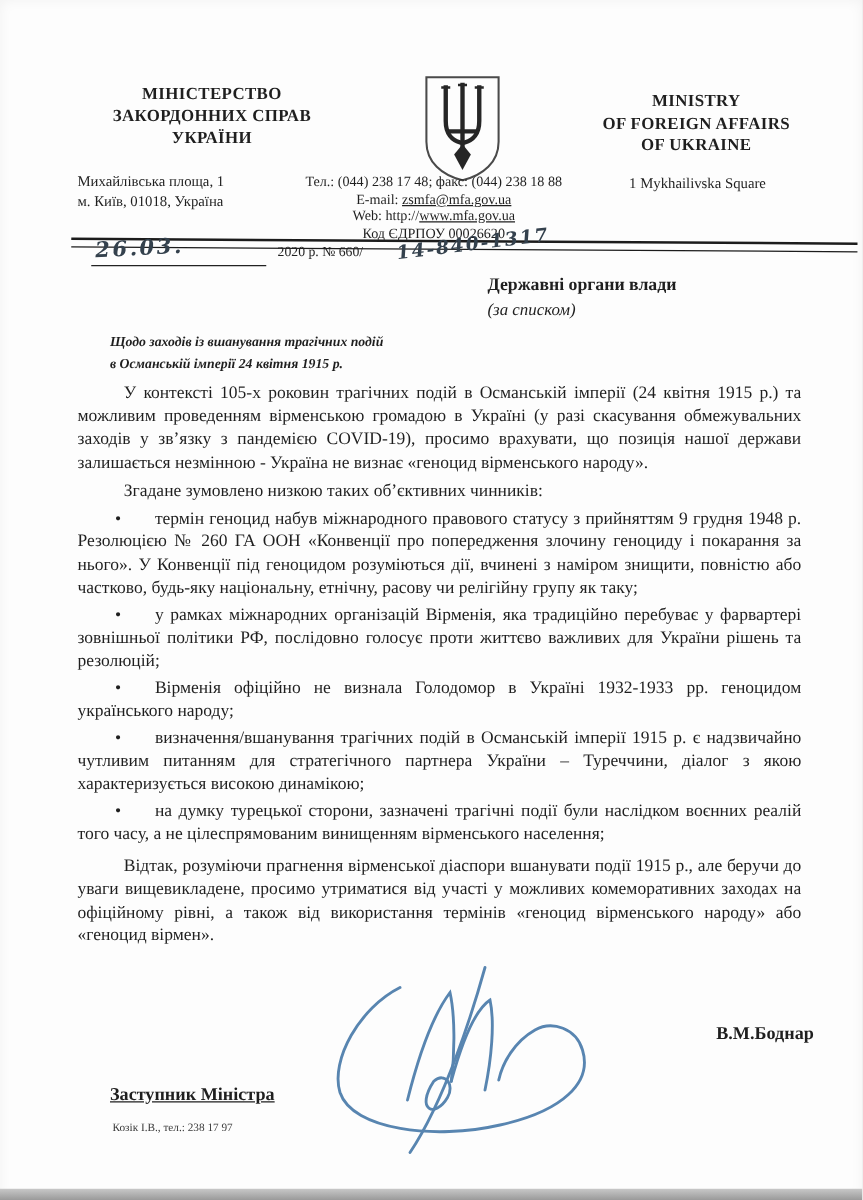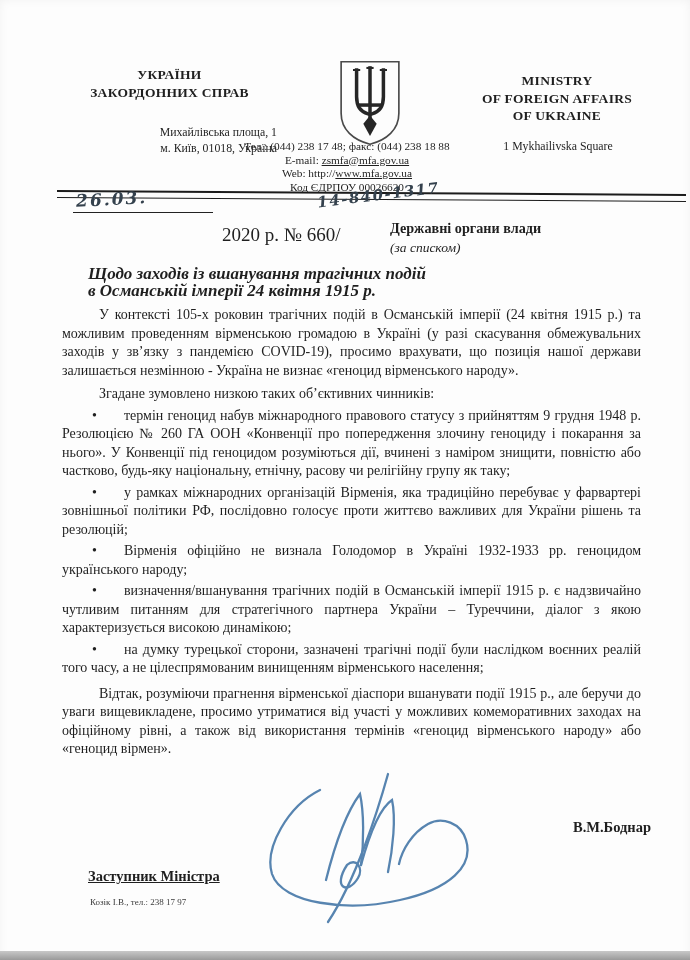--- a/index.html
+++ b/index.html
@@ -7,70 +7,71 @@
     position:relative;width:690px;height:960px;margin:0 auto;
     background:#fdfdfd;overflow:hidden;
     font-family:"Liberation Serif", serif;color:#1f1f1f;
     box-shadow:inset 0 0 10px rgba(0,0,0,0.05);
   }
   .page-bottom-edge{position:absolute;left:0;bottom:0;width:100%;height:9px;
     background:linear-gradient(#c8c8c8,#9a9a9a);}
   
   .org-ua{position:absolute;left:62px;top:66px;width:215px;text-align:center;
     font-weight:bold;font-size:13.5px;line-height:17.5px;letter-spacing:.3px;}
-  .addr-ua{position:absolute;left:62px;top:124px;width:215px;text-align:right;
+  .addr-ua{position:absolute;left:62px;top:137px;width:215px;text-align:left;
     font-size:11.8px;line-height:16px;}
   .org-en{position:absolute;left:452px;top:72px;width:210px;text-align:center;
     font-weight:bold;font-size:13.5px;line-height:17.5px;letter-spacing:.3px;}
   .addr-en{position:absolute;left:458px;top:138px;width:200px;text-align:center;
     font-size:11.8px;line-height:16px;}
   .emblem{position:absolute;left:337px;top:59px;width:66px;height:88px;}
   .contact{position:absolute;left:188px;top:140px;width:318px;text-align:center;
     font-size:11.3px;line-height:13.5px;}
   .contact .u{text-decoration:underline;}
   .header-rule{position:absolute;left:57px;top:192px;width:629px;height:5px;
     border-top:2.4px solid #1c1c1c;border-bottom:1.6px solid #1c1c1c;
     transform:rotate(0.35deg);}
   
   .hand{font-family:"DejaVu Serif", serif;font-style:italic;color:#34414d;}
   .hw-date{position:absolute;left:76px;top:189px;font-size:17px;letter-spacing:2px;
     transform:rotate(-3deg);font-weight:bold;}
   .date-underline{position:absolute;left:73px;top:212px;width:140px;
     border-bottom:1.6px solid #222;}
-  .ref-printed{position:absolute;left:222px;top:196px;font-size:19px;margin-top:28px;}
+  .ref-printed{position:absolute;left:222px;top:196px;font-size:11px;}
   .hw-number{position:absolute;left:317px;top:186px;font-size:15px;letter-spacing:1.5px;
     transform:rotate(-7deg);font-weight:bold;}
   
   .recipient{position:absolute;left:390px;top:220px;}
   .recipient .to{font-weight:bold;font-size:14.2px;}
   .recipient .note{font-style:italic;font-size:13.5px;margin-top:3px;}
   .subject{position:absolute;left:88px;top:266px;font-style:italic;font-weight:bold;
-    font-size:17px;line-height:16.5px;}
+    font-size:11px;line-height:16.5px;}
   
   .body{position:absolute;left:62px;top:306px;width:579px;
     font-size:14px;line-height:18.5px;text-align:justify;}
   .body p{margin:0 0 5px 0;text-indent:37px;}
   .body p.tight{margin-bottom:3px;}
   .body p.bullet{margin:0 0 3px 0;text-indent:30px;}
   .body .gap{display:inline-block;width:27px;}
   .body p.closing{margin-top:7px;}
   
   .sig-svg{position:absolute;left:260px;top:770px;z-index:3;}
   .signer-title{position:absolute;left:88px;top:868px;font-weight:bold;font-size:14.5px;text-decoration:underline;}
   .signer-name{position:absolute;left:540px;top:819px;font-weight:bold;font-size:14.5px;margin-left:33px;}
   .executor{position:absolute;left:90px;top:897px;font-size:9px;color:#3a3a3a;}
 </style>
 </head>
 <body>
 
 <div class="page">
 
   <div class="org-ua">
+    <div>МІНІСТЕРСТВО</div>
+    <div>ЗАКОРДОННИХ СПРАВ</div>
     <div>УКРАЇНИ</div>
-    <div>ЗАКОРДОННИХ СПРАВ</div>
   </div>
   <div class="addr-ua">
     <div>Михайлівська площа, 1</div>
     <div>м. Київ, 01018, Україна</div>
   </div>
 
   <div class="emblem">
     <svg width="66" height="88" viewBox="0 0 64 84">
       <path d="M4,2 H60 V52 C60,68 48,78 32,82 C16,78 4,68 4,52 Z" fill="none" stroke="#4a4a4a" stroke-width="1.6"></path>
       <g fill="none" stroke="#262626" stroke-width="3.4" stroke-linecap="square">

